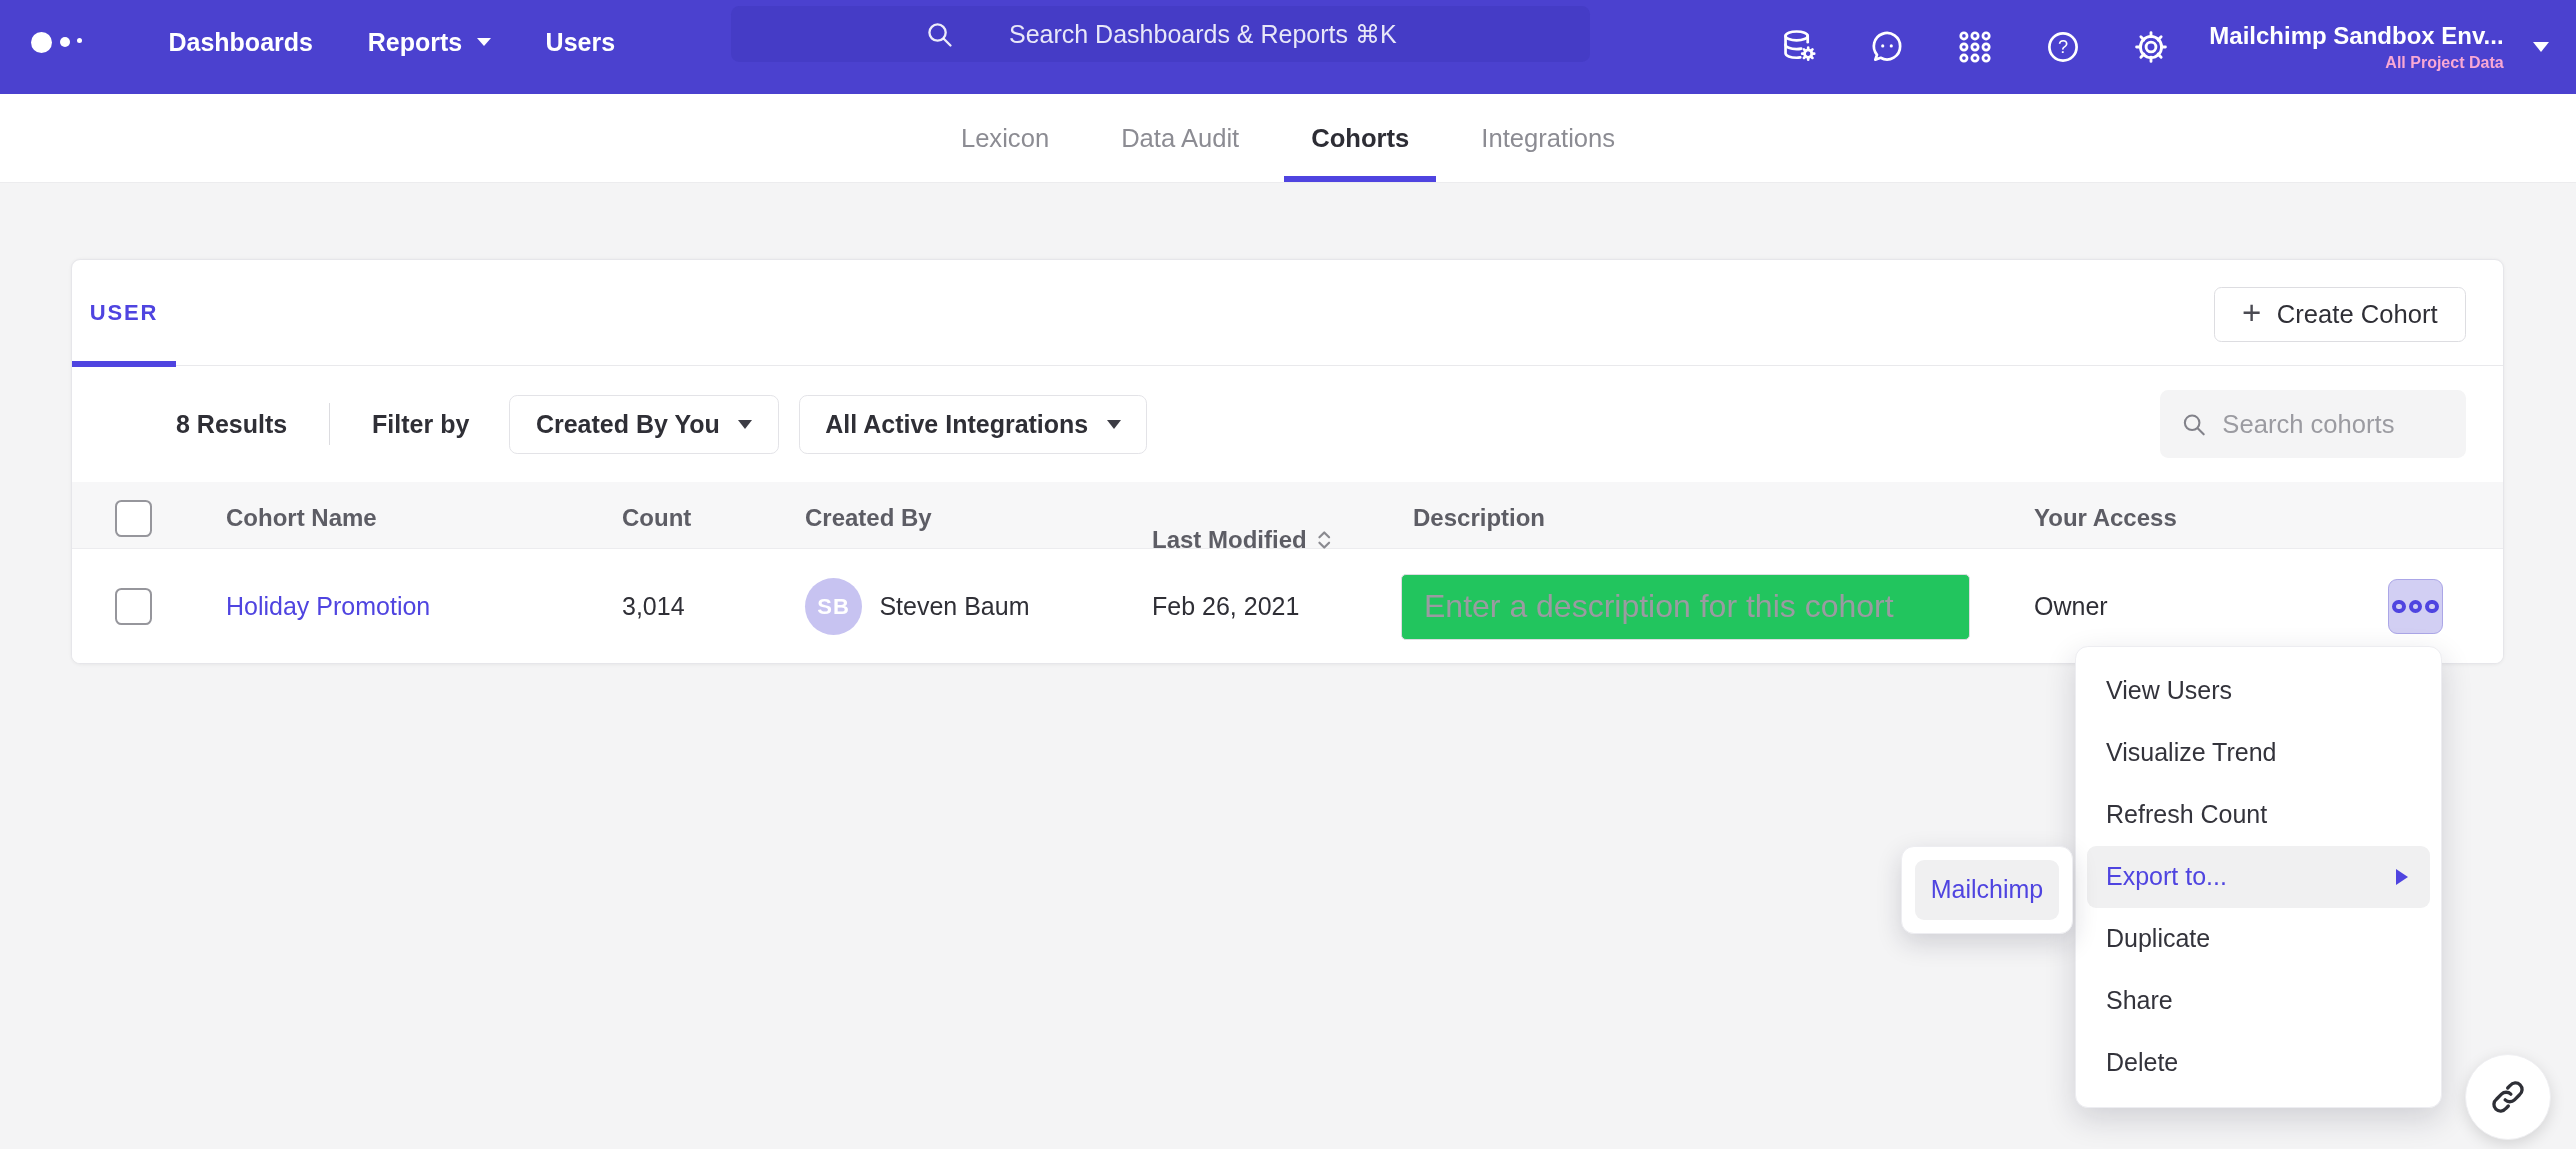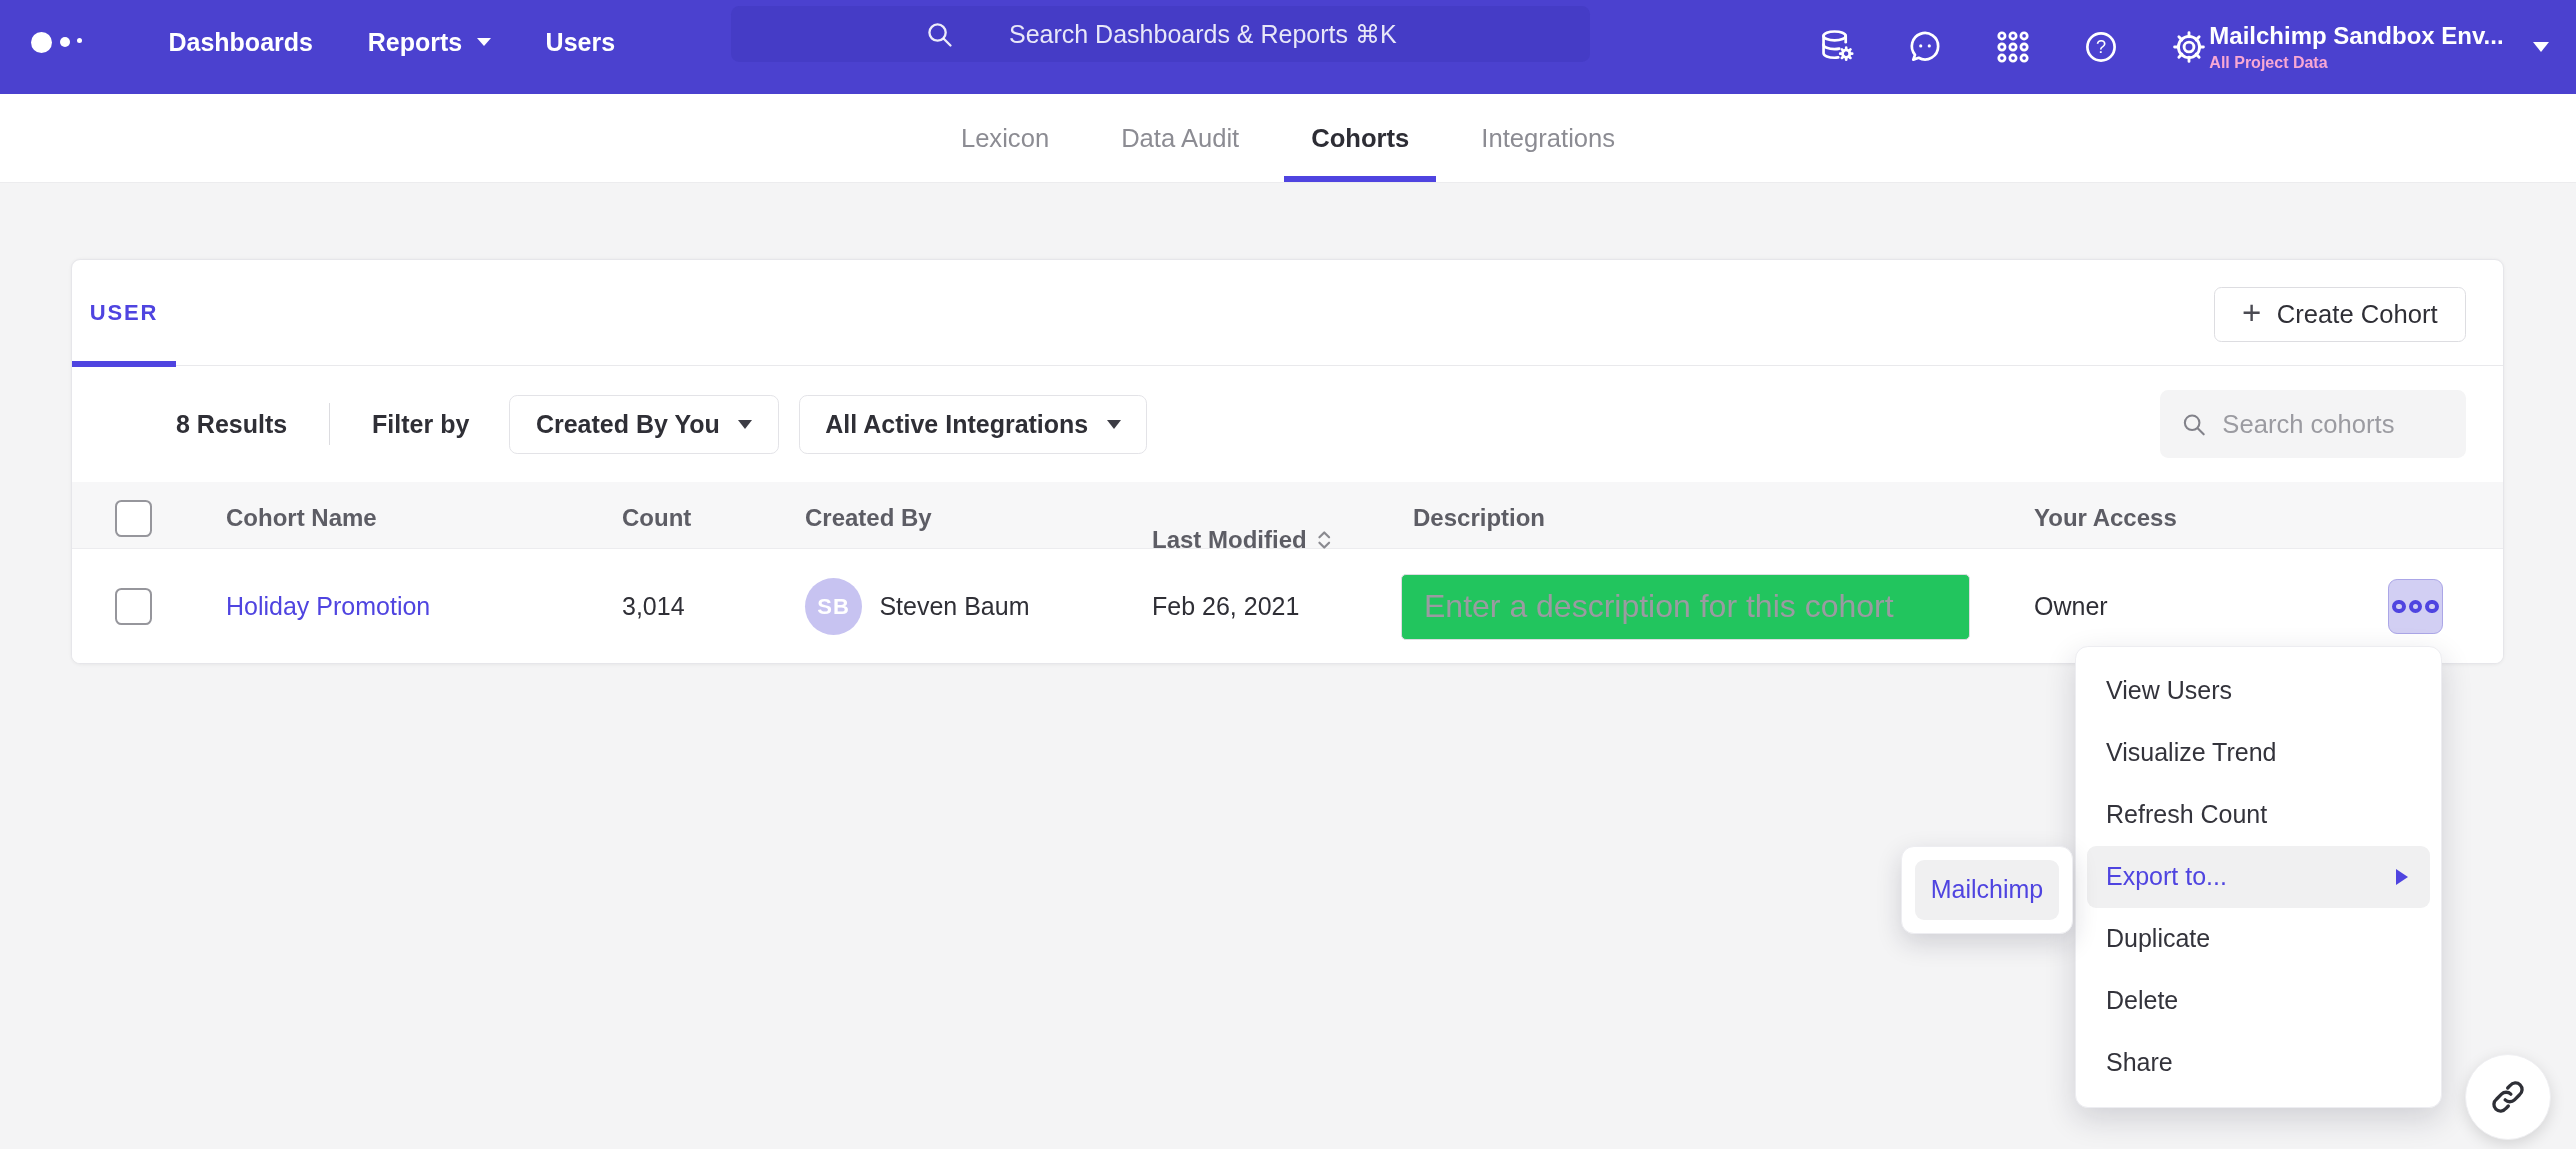--- a/index.html
+++ b/index.html
@@ -19,21 +19,21 @@
   .caret-down-white { width:0; height:0; border-left:8.2px solid transparent; border-right:8.2px solid transparent; border-top:10px solid #fff; }
   .caret-sm-white { width:0; height:0; border-left:7.3px solid transparent; border-right:7.3px solid transparent; border-top:8.2px solid #fff; }
 
   .global-search { position:absolute; left:731px; top:6.4px; width:859px; height:56px; background:#453cc6;
                    border-radius:8.2px; display:flex; align-items:center; justify-content:center; gap:14.6px; cursor:pointer; }
   .global-search .gs-label { color:rgba(255,255,255,0.88); font-size:25px;margin-left:39px; }
 
   .top-right { position:absolute; right:27.4px; top:0; height:94px; display:flex; align-items:center; }
   .tb-icon { width:40px; height:40px; margin-left:48px; display:flex; align-items:center; justify-content:center; cursor:pointer; }
   .tb-icon svg { width:38px; height:38px; }
-  .project-switcher { display:flex; align-items:center; cursor:pointer; }
+  .project-switcher { display:flex; align-items:center; margin-left:38px; cursor:pointer;text-align:right; }
   .project-meta { display:flex; flex-direction:column; gap:4.6px; max-width:302px; }
   .project-name { color:#fff; font-size:24px; font-weight:700; white-space:nowrap; }
   .project-scope { color:#f9a8d4; font-size:16px; font-weight:700; }
   .project-switcher .caret-down-white { margin-left:29px; }
 
   
   .subnav { position:absolute; top:94px; left:0; width:100%; height:89px; background:#fff;
             border-bottom:0.9px solid #ececee; display:flex; align-items:stretch; justify-content:center; }
   .subnav-tab { position:relative; display:flex; align-items:center; padding:0 36px; font-size:25.6px; color:#8c8c93; cursor:pointer; }
   .subnav-tab.active { color:#2d2d35; font-weight:700; }
@@ -292,24 +292,24 @@
         <span>Refresh Count</span>
       </div>
     <div class="ctx-item highlight">
       <span>Export to...</span>
       <span class="submenu-arrow"></span>
     </div>
     <div class="ctx-item">
         <span>Duplicate</span>
       </div>
     <div class="ctx-item">
+        <span>Share</span>
+      </div>
+    <div class="ctx-item">
         <span>Delete</span>
-      </div>
-    <div class="ctx-item">
-        <span>Share</span>
       </div>
   </div>
 
   <div class="sub-menu">
     <div class="sub-item">
         <span>Mailchimp</span>
       </div>
   </div>
 
   <div class="link-fab">

